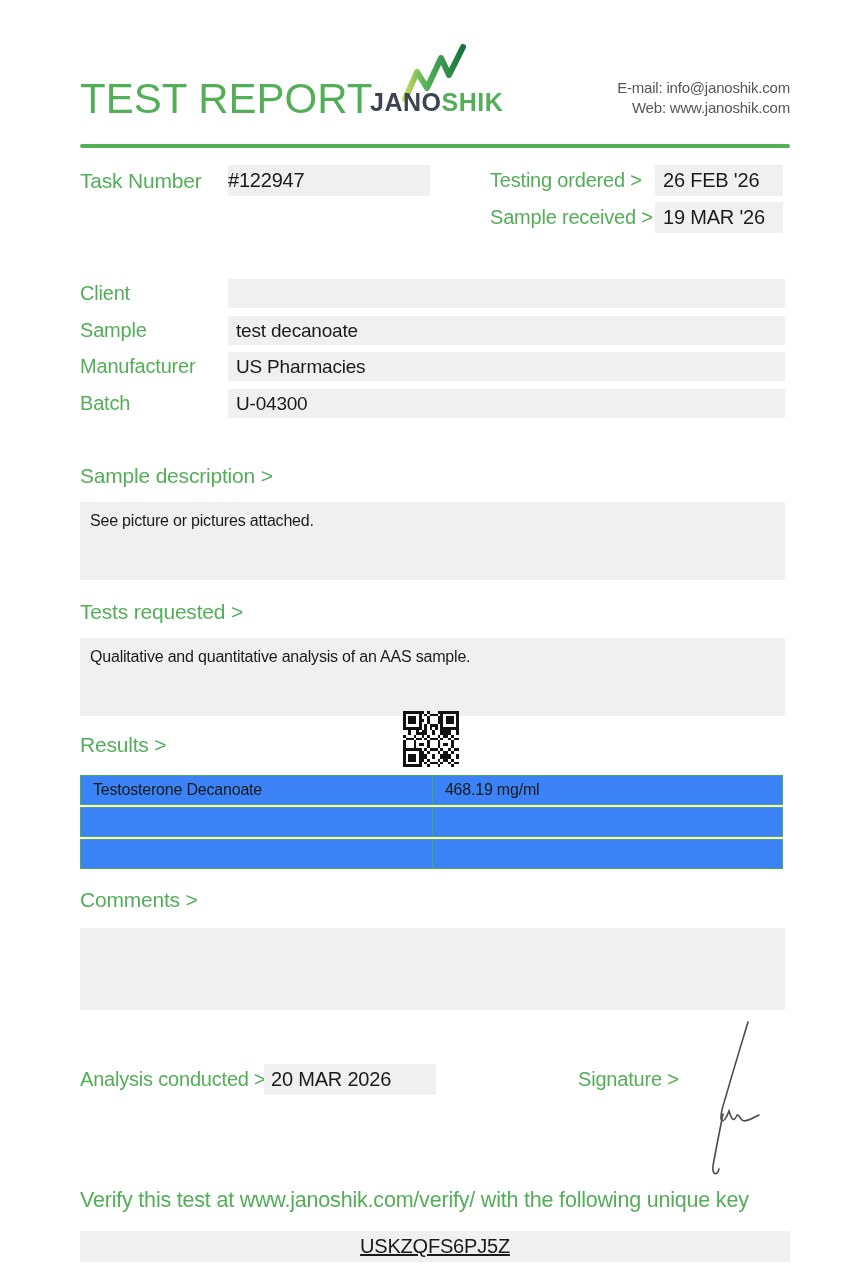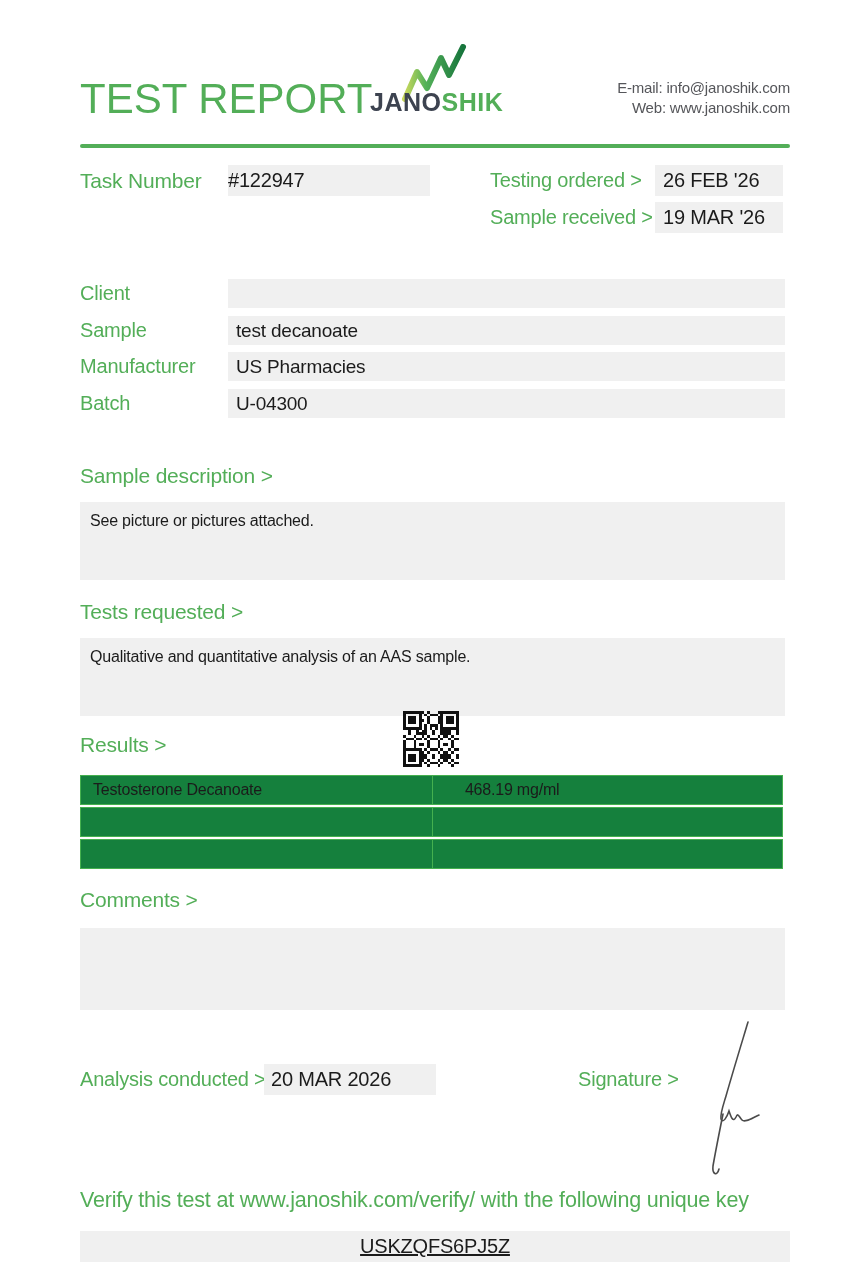--- a/index.html
+++ b/index.html
@@ -21,21 +21,21 @@
   .logo-text{font-size:25px;font-weight:700;letter-spacing:0.5px;color:var(--logo-dark);text-align:center;}
   .logo-text .shik{color:var(--accent-green);}
   .contact{width:230px;text-align:right;font-size:15px;line-height:20px;color:var(--contact-gray);}
   .separator{background:var(--accent-green);border-radius:2px;}
   .label{font-size:20px;color:var(--accent-green);white-space:nowrap;}
   .label-lg{font-size:21px;}
   .valuebox{background:var(--box-gray);display:flex;align-items:center;font-size:20px;color:var(--text-dark);}
   .fieldbox{background:var(--box-gray);display:flex;align-items:center;font-size:19px;color:var(--text-dark);padding-left:8px;}
   .textbox{background:var(--box-gray);font-size:16px;color:var(--text-dark);padding:8px 10px;line-height:21px;}
   .section-heading{font-size:21px;color:var(--accent-green);}
-  .result-row{display:flex;background:#15803d;border:1.5px solid var(--table-border-green);gap:20px;}
+  .result-row{display:flex;background:#3b82f6;border:1.5px solid var(--table-border-green);}
   .result-cell{display:flex;align-items:center;font-size:16px;padding-left:12px;color:var(--text-dark);}
   .result-cell.analyte{width:50.2%;border-right:1.5px solid var(--table-border-green);}
   .result-cell.value{flex:1;}
   .verify-text{font-size:21.5px;color:var(--accent-green);white-space:nowrap;}
   .keybox{background:var(--box-gray);display:flex;align-items:center;justify-content:center;font-size:20px;color:var(--text-dark);text-decoration:underline;}
   svg{display:block;}
 </style>
 </head>
 <body>
 

